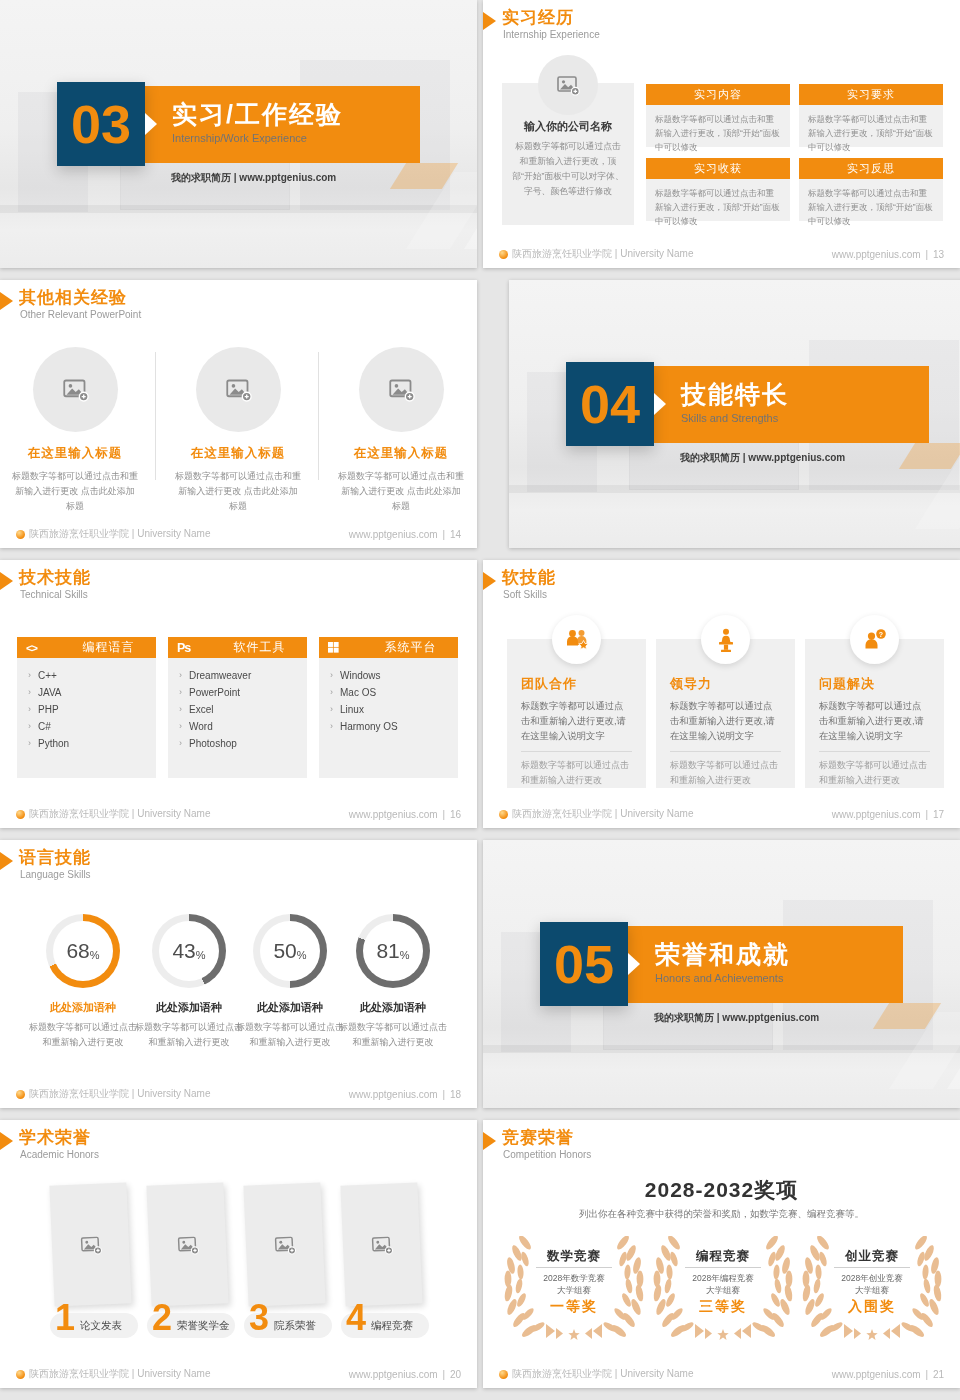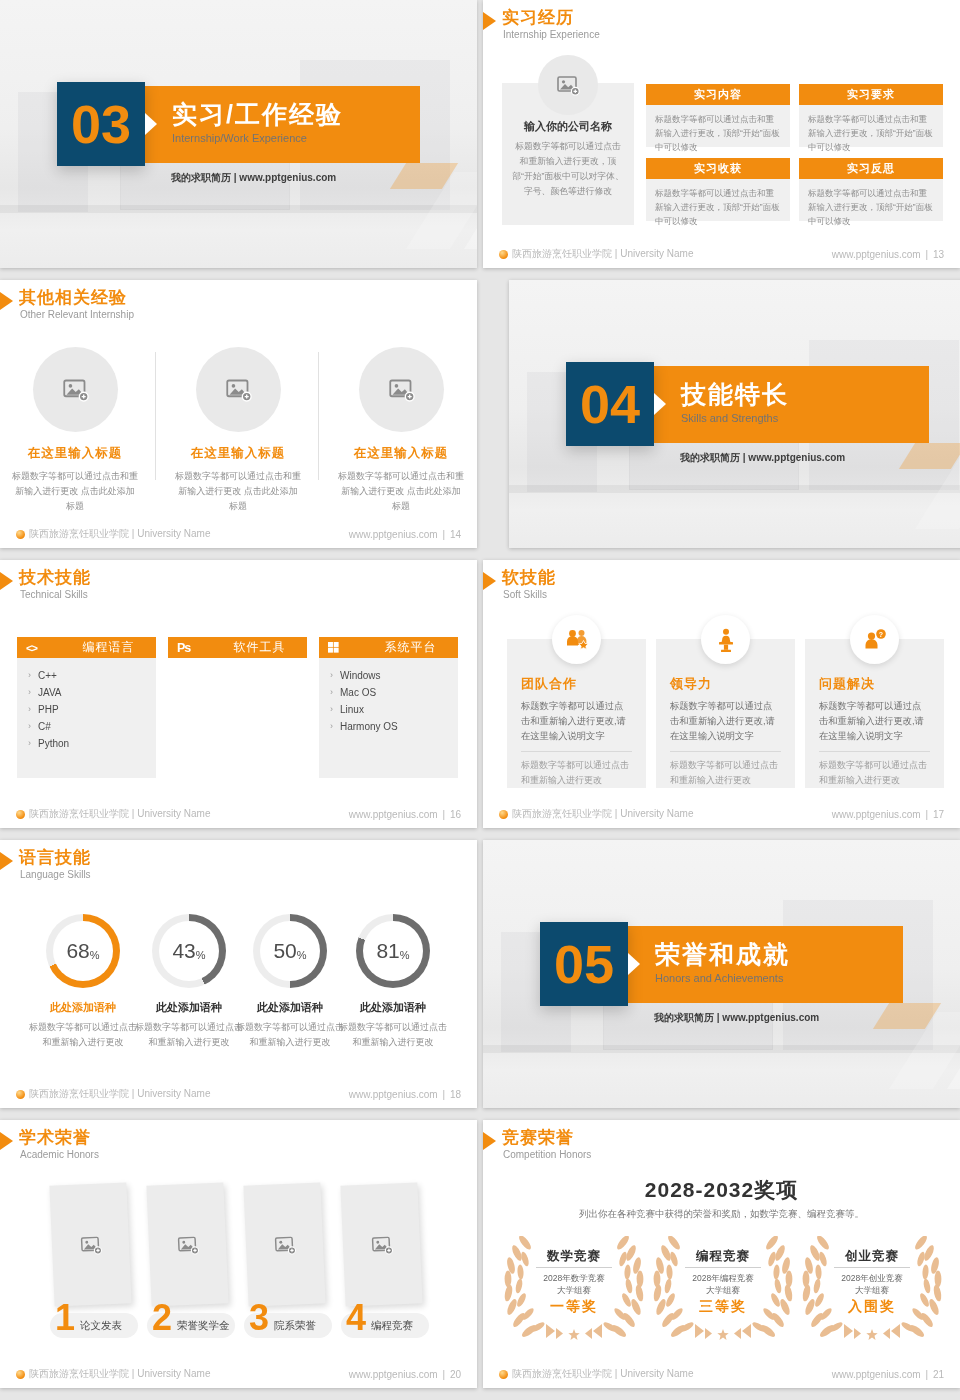--- a/index.html
+++ b/index.html
@@ -40,21 +40,21 @@
   .footer .fl{display:flex;align-items:center;gap:4px;}
   .logo-dot{width:9px;height:9px;border-radius:50%;background:radial-gradient(circle at 35% 30%,#ffd98c,var(--accent) 70%);display:inline-block;}
   .fr span{margin-left:2px;}
 
   
   .company-card{position:absolute;left:19px;top:83px;width:132px;height:142px;background:#efefef;}
   .company-circle{position:absolute;left:55px;top:55px;width:60px;height:60px;border-radius:50%;background:#e9e9e9;display:flex;align-items:center;justify-content:center;z-index:2;}
   .company-name{position:absolute;left:0;top:36px;width:100%;text-align:center;font-size:11px;font-weight:bold;color:#3a3a3a;}
   .company-desc{position:absolute;left:9px;top:56px;width:114px;font-size:8.8px;line-height:15px;color:#8f8f8f;text-align:center;}
   .mini-card{position:absolute;width:144px;}
-  .mini-card .mc-h{height:21px;background:var(--accent);color:#fff;font-size:11px;font-weight:bold;display:flex;align-items:center;justify-content:center;letter-spacing:1px;}
+  .mini-card .mc-h{height:21px;background:var(--accent);color:#fff;font-size:11px;font-weight:normal;display:flex;align-items:center;justify-content:center;letter-spacing:1px;}
   .mini-card .mc-b{background:#f0f0f0;height:42px;padding:7px 9px;font-size:8.5px;line-height:14px;color:#8f8f8f;}
   .mc1{left:163px;top:84px;} .mc2{left:316px;top:84px;}
   .mc3{left:163px;top:158px;} .mc4{left:316px;top:158px;}
 
   
   .orc{position:absolute;width:150px;text-align:center;top:67px;}
   .orc.o1{left:0;} .orc.o2{left:163px;} .orc.o3{left:326px;}
   .orc-circle{width:85px;height:85px;border-radius:50%;background:#e9e9e9;margin:0 auto;display:flex;align-items:center;justify-content:center;}
   .orc-title{margin-top:13px;font-size:12.5px;font-weight:bold;color:var(--accent);letter-spacing:1px;}
   .orc-body{margin:7px auto 0;width:126px;font-size:9px;line-height:15px;color:#8f8f8f;}
@@ -214,21 +214,21 @@
       </span>
     <span class="fr"><span>www.pptgenius.com</span>
       <span>|</span>
       <span>13</span></span>
   </div>
 </div>
 
 <div class="slide pos-r2l">
   <div class="hdr-tri"></div>
   <div class="hdr-title">其他相关经验</div>
-  <div class="hdr-sub">Other Relevant Internship</div>
+  <div class="hdr-sub">Other Relevant PowerPoint</div>
   <div class="vdiv vd1"></div>
   <div class="vdiv vd2"></div>
 
   <div class="orc o1">
     <div class="orc-circle">
       <svg class="img-ic" width="27" height="27" viewBox="0 0 24 24">
           <use href="#img-glyph"></use>
         </svg>
     </div>
     <div class="orc-title">在这里输入标题</div>
@@ -300,20 +300,27 @@
       <div class="tg-li">JAVA</div>
       <div class="tg-li">PHP</div>
       <div class="tg-li">C#</div>
       <div class="tg-li">Python</div>
     </div>
   </div>
   <div class="tg t2">
     <div class="tg-h">
       <span class="tg-ic glyph glyph-ps">Ps</span>
       <span class="tg-title">软件工具</span>
+    </div>
+    <div class="tg-b">
+      <div class="tg-li">Dreamweaver</div>
+      <div class="tg-li">PowerPoint</div>
+      <div class="tg-li">Excel</div>
+      <div class="tg-li">Word</div>
+      <div class="tg-li">Photoshop</div>
     </div>
   </div>
   <div class="tg t3">
     <div class="tg-h">
       <span class="tg-ic">
         <svg class="win-ic" width="11" height="11" viewBox="0 0 12 12">
             <rect x="0" y="0" width="5.4" height="5.4"></rect>
             <rect x="6.2" y="0" width="5.4" height="5.4"></rect>
             <rect x="0" y="6.2" width="5.4" height="5.4"></rect>
             <rect x="6.2" y="6.2" width="5.4" height="5.4"></rect>

